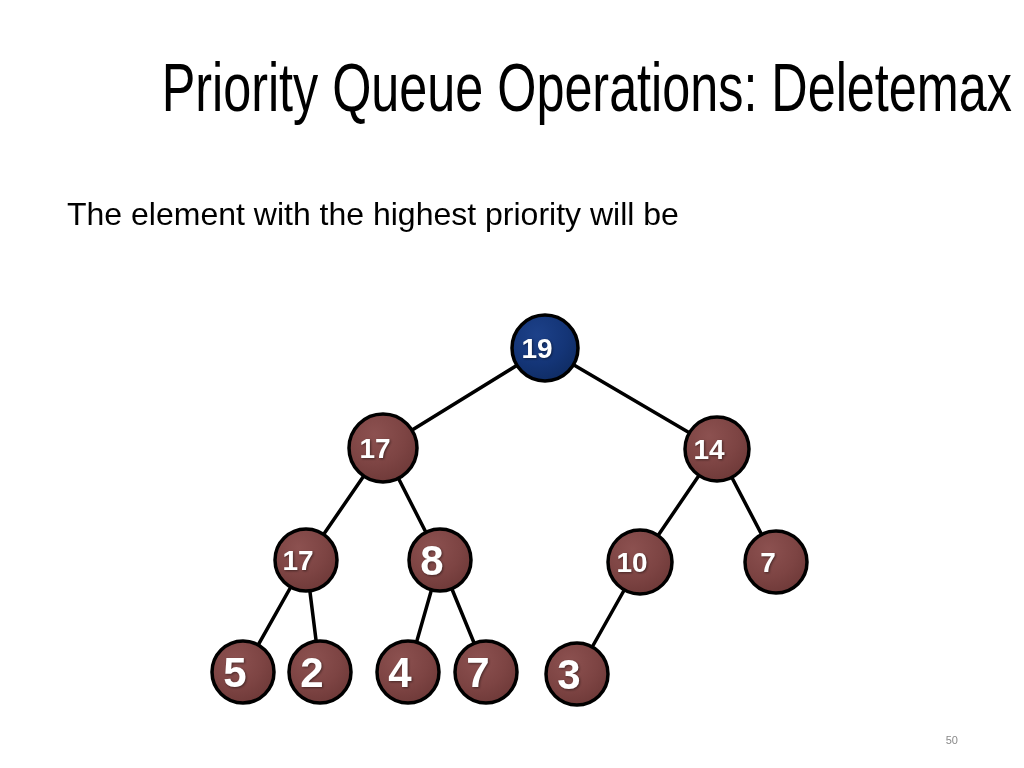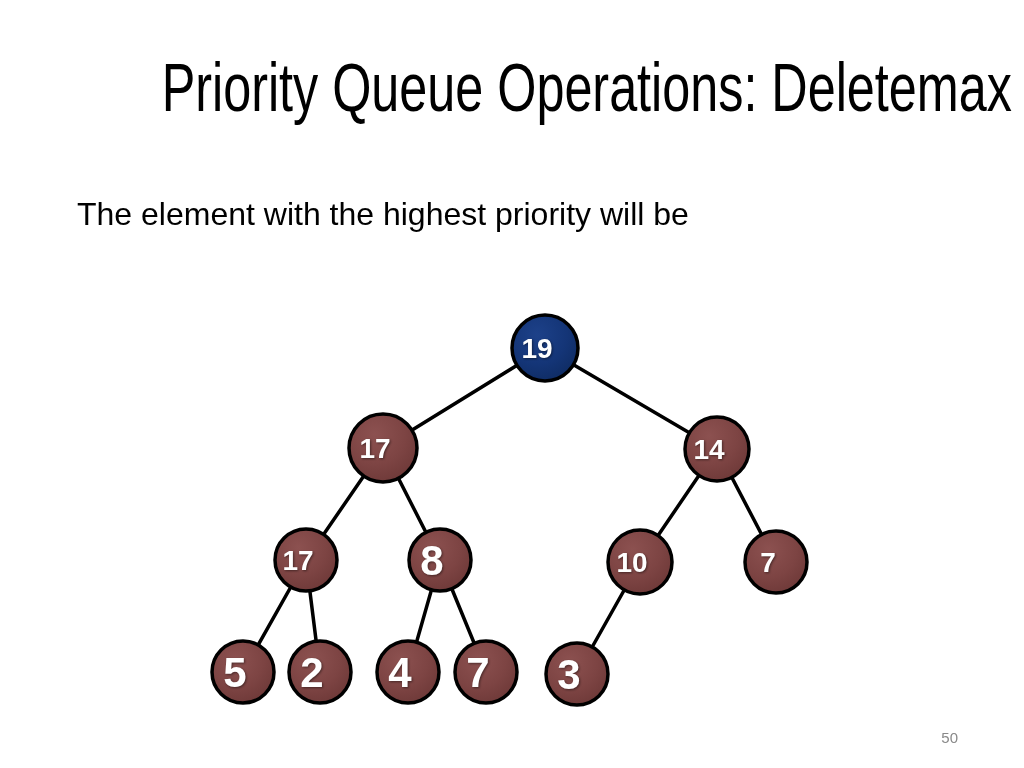--- a/index.html
+++ b/index.html
@@ -29,36 +29,36 @@
   }
   .slide-body {
     position: absolute;
     top: 196px; left: 67px;
     width: 830px;
     font-size: 32px;
     line-height: 36px;
     font-weight: 400;
     color: #000000;
   }
-  .slide-body .line { white-space: nowrap; margin-left: 10px; }
+  .slide-body .line { white-space: nowrap; }
   .tree-svg {
     position: absolute;
     top: 0; left: 0;
     width: 1024px; height: 768px;
   }
   .tree-svg text {
     font-family: "Liberation Sans", sans-serif;
     font-weight: bold;
     fill: #ffffff;
     filter: drop-shadow(1px 1.5px 1px rgba(0,0,0,0.45));
   }
   .page-number {
     position: absolute;
     right: 66px; bottom: 22px;
-    font-size: 15px;
+    font-size: 11px;
     color: #898989;
   }
 </style>
 </head>
 <body>
 
 <div class="slide-title">
   <span class="squeeze">Priority Queue Operations: Deletemax [1]</span>
 </div>
 

